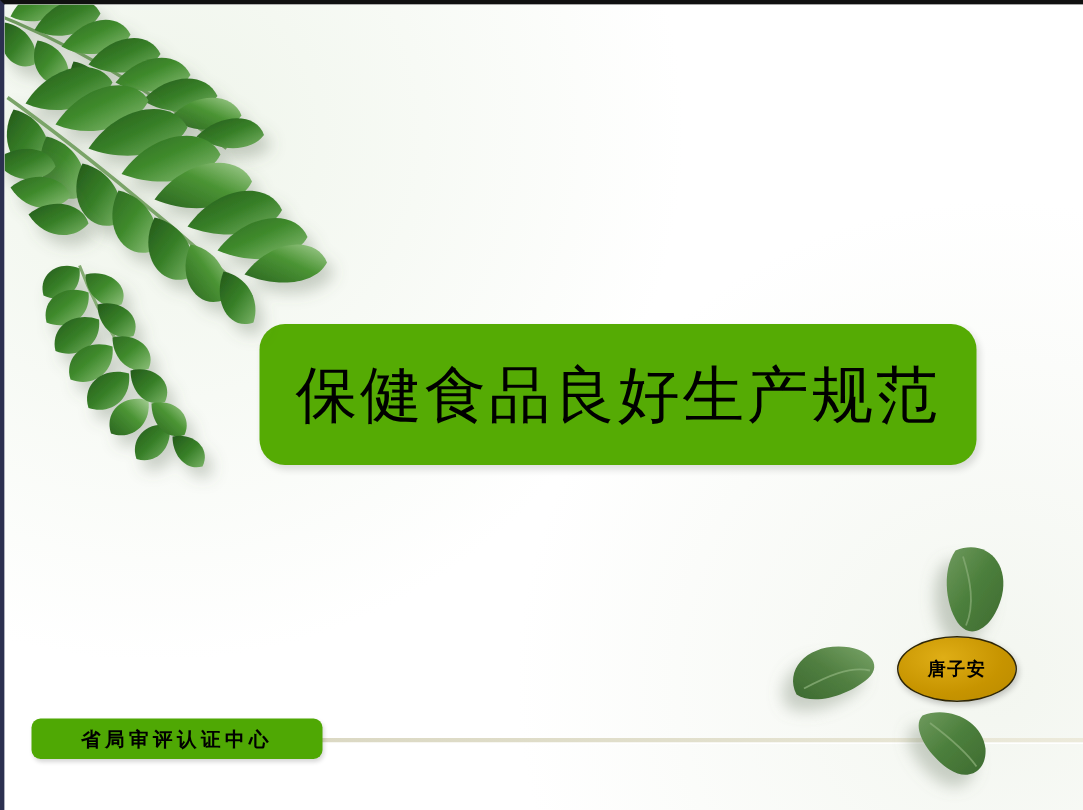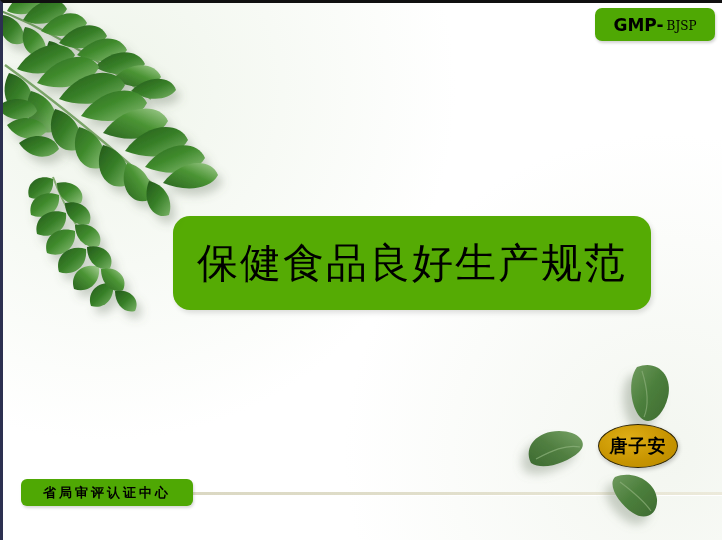--- a/index.html
+++ b/index.html
@@ -93,21 +93,21 @@
     top: 489px;
     width: 600px;
     height: 3px;
     background: linear-gradient(to right, #d9d6c0 0%, #e2e0cd 60%, #eceadb 100%);
     border-bottom: 1px solid #ffffff;
   }
   .footer-banner {
     position: absolute;
     left: 18px;
     top: 476px;
-    width: 172px;
+    width: 194px;
     height: 27px;
     background: #4FA804;
     border-radius: 6px;
     display: flex;
     align-items: center;
     justify-content: center;
     box-shadow: 1px 2px 3px rgba(0,0,0,0.16);
   }
   .footer-banner-text {
     font-family: "DejaVu Sans", "Liberation Sans", sans-serif;
@@ -129,21 +129,21 @@
     border-radius: 50%;
     display: flex;
     align-items: center;
     justify-content: center;
     box-shadow: 1px 2px 4px rgba(0,0,0,0.22);
     z-index: 6;
   }
   .author-text {
     font-family: "DejaVu Sans", "Liberation Sans", sans-serif;
     font-weight: bold;
-    font-size: 18px;
+    font-size: 12px;
     color: #000000;
     letter-spacing: 1px;
   }
 
   
   .leaf-layer { position: absolute; inset: 0; pointer-events: none; }
   .leaf-layer.top { z-index: 3; }
   .leaf-layer.bottom { z-index: 4; }
 </style>
 </head>
@@ -277,24 +277,20 @@
         <path d="M 533 456 C 548 448, 563 441, 577 444" stroke="#8bb079" stroke-width="1.2" fill="none" opacity="0.75"></path>
       </g>
 
       <g filter="url(#leafsh4)">
         <path d="M 612 474 C 630 467, 652 478, 654 496 C 655 512, 642 518, 630 510 C 616 501, 604 482, 612 474 Z" fill="url(#ol1)"></path>
         <path d="M 617 479 C 629 488, 641 498, 648 508" stroke="#89ae77" stroke-width="1.2" fill="none" opacity="0.75"></path>
       </g>
     </svg>
   </div>
 
-  <div class="gmp-badge">
-    <span class="gmp-main">GMP-</span>
-    <span class="gmp-sub">BJSP</span>
-  </div>
 
   <div class="title-plate">
     <span class="title-text">保健食品良好生产规范</span>
   </div>
 
   <div class="author-oval">
     <span class="author-text">唐子安</span>
   </div>
 
   <div class="footer-banner">

